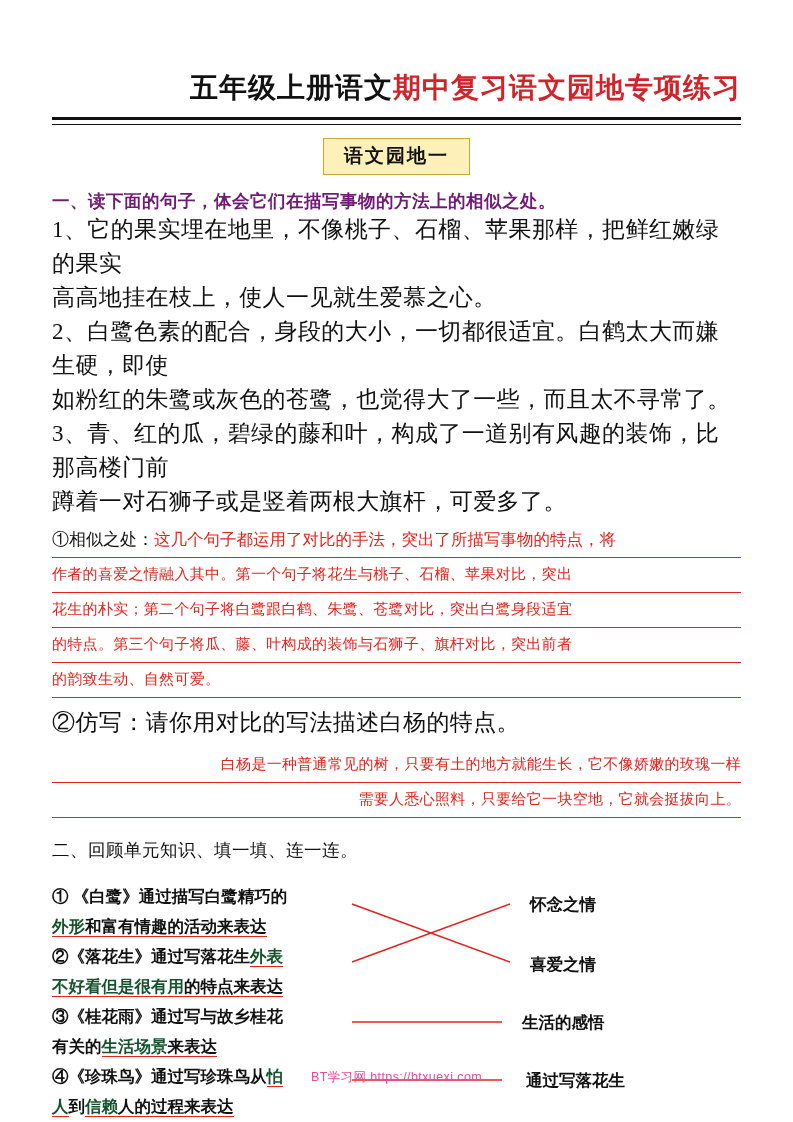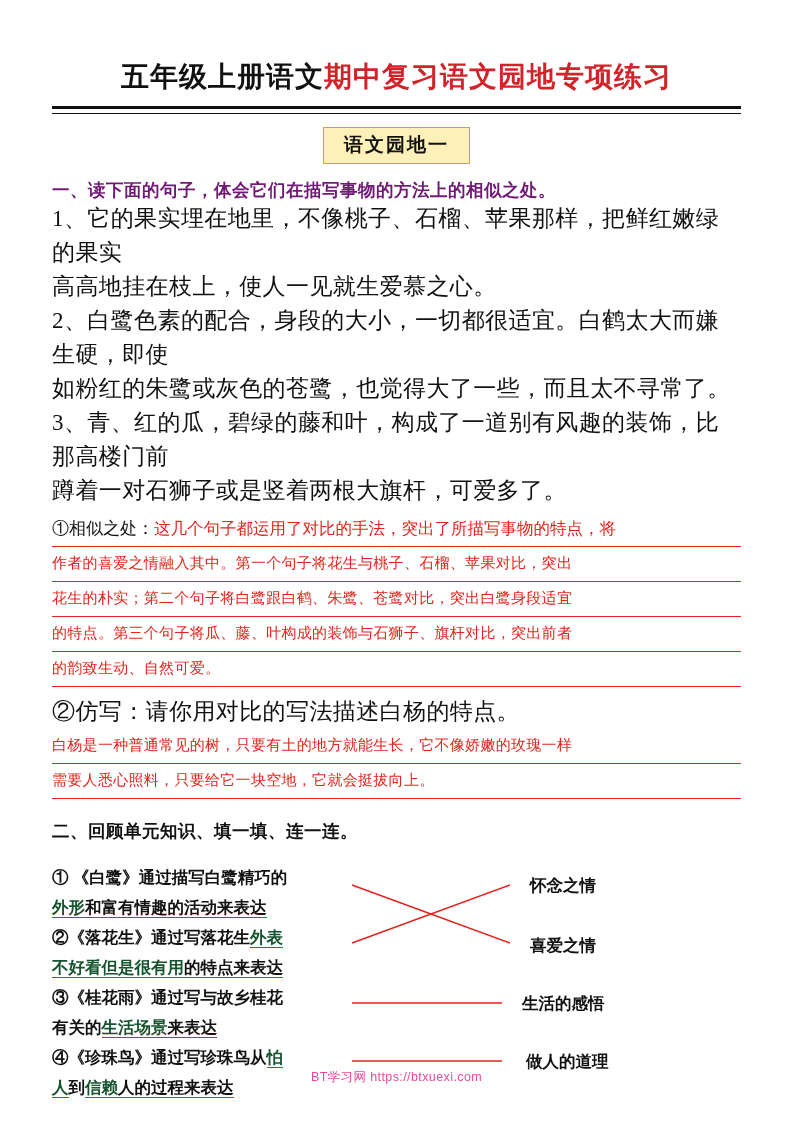--- a/index.html
+++ b/index.html
@@ -17,26 +17,26 @@
   .page {
     position: absolute;
     left: 0; top: 0;
     width: 793px;
     height: 1122px;
     box-sizing: border-box;
     padding: 46px 52px 0 52px;
   }
   
   .title-row {
-    text-align: center;
+    text-align: right;
     font-size: 28px;
     font-weight: bold;
     letter-spacing: 1px;
     white-space: nowrap;
-    margin-top: 12px;
+    margin-top: 23px;
   }
   .title-black { color: #111111; }
   .title-red { color: #d2232a; }
 
   .title-rule {
     margin-top: 10px;
     border-top: 3px solid #111111;
     border-bottom: 1px solid #111111;
     height: 4px;
   }
@@ -90,21 +90,21 @@
     font-size: 17px;
     line-height: 33px;
     color: #111111;
     border-bottom: 1px solid #e2241d;
     padding-bottom: 1px;
   }
   .ans-first-line .red { font-size: 16.5px; }
 
   .q2-head {
     font-size: 17.5px;
-    font-weight: bold;
+    font-weight: normal;
     color: #111111;
     margin-top: 20px;
     letter-spacing: 0.5px;
   }
 
   
   .match-area {
     position: relative;
     margin-top: 20px;
     height: 232px;
@@ -195,21 +195,21 @@
   <div class="ans-block">
     <div class="ans-first-line"><span>①相似之处：</span><span class="red">这几个句子都运用了对比的手法，突出了所描写事物的特点，将</span></div>
     <span class="red-underline">作者的喜爱之情融入其中。第一个句子将花生与桃子、石榴、苹果对比，突出</span>
     <span class="red-underline">花生的朴实；第二个句子将白鹭跟白鹤、朱鹭、苍鹭对比，突出白鹭身段适宜</span>
     <span class="red-underline">的特点。第三个句子将瓜、藤、叶构成的装饰与石狮子、旗杆对比，突出前者</span>
     <span class="red-underline">的韵致生动、自然可爱。</span>
   </div>
 
   <div class="line" style="margin-top:8px;">②仿写：请你用对比的写法描述白杨的特点。</div>
 
-  <div class="ans-block" style="margin-top:0;">
+  <div class="ans-block" style="margin-top:8px;text-align:right;">
     <span class="red-underline">白杨是一种普通常见的树，只要有土的地方就能生长，它不像娇嫩的玫瑰一样</span>
     <span class="red-underline">需要人悉心照料，只要给它一块空地，它就会挺拔向上。</span>
   </div>
 
   <div class="q2-head">二、回顾单元知识、填一填、连一连。</div>
 
   <div class="match-area">
 
     <svg class="connect-svg" viewBox="0 0 700 232" preserveAspectRatio="none">
       <line x1="300" y1="22" x2="458" y2="80" stroke="#e2241d" stroke-width="1.6"></line>
@@ -242,18 +242,18 @@
       </div>
       <div class="m-line">
         <span class="u-red">人</span><span>到</span><span class="u-red">信赖</span><span class="u-black">人的过程来表达</span>
       </div>
     </div>
 
     <div class="match-right">
       <div class="r-item r0">怀念之情</div>
       <div class="r-item r1">喜爱之情</div>
       <div class="r-item r2">生活的感悟</div>
-      <div class="r-item r3">做人的道理</div>
+      <div class="r-item r3">通过写落花生</div>
     </div>
   </div>
 
   <div class="footer">BT学习网 https://btxuexi.com</div>
 </div>
 
 </body></html>

